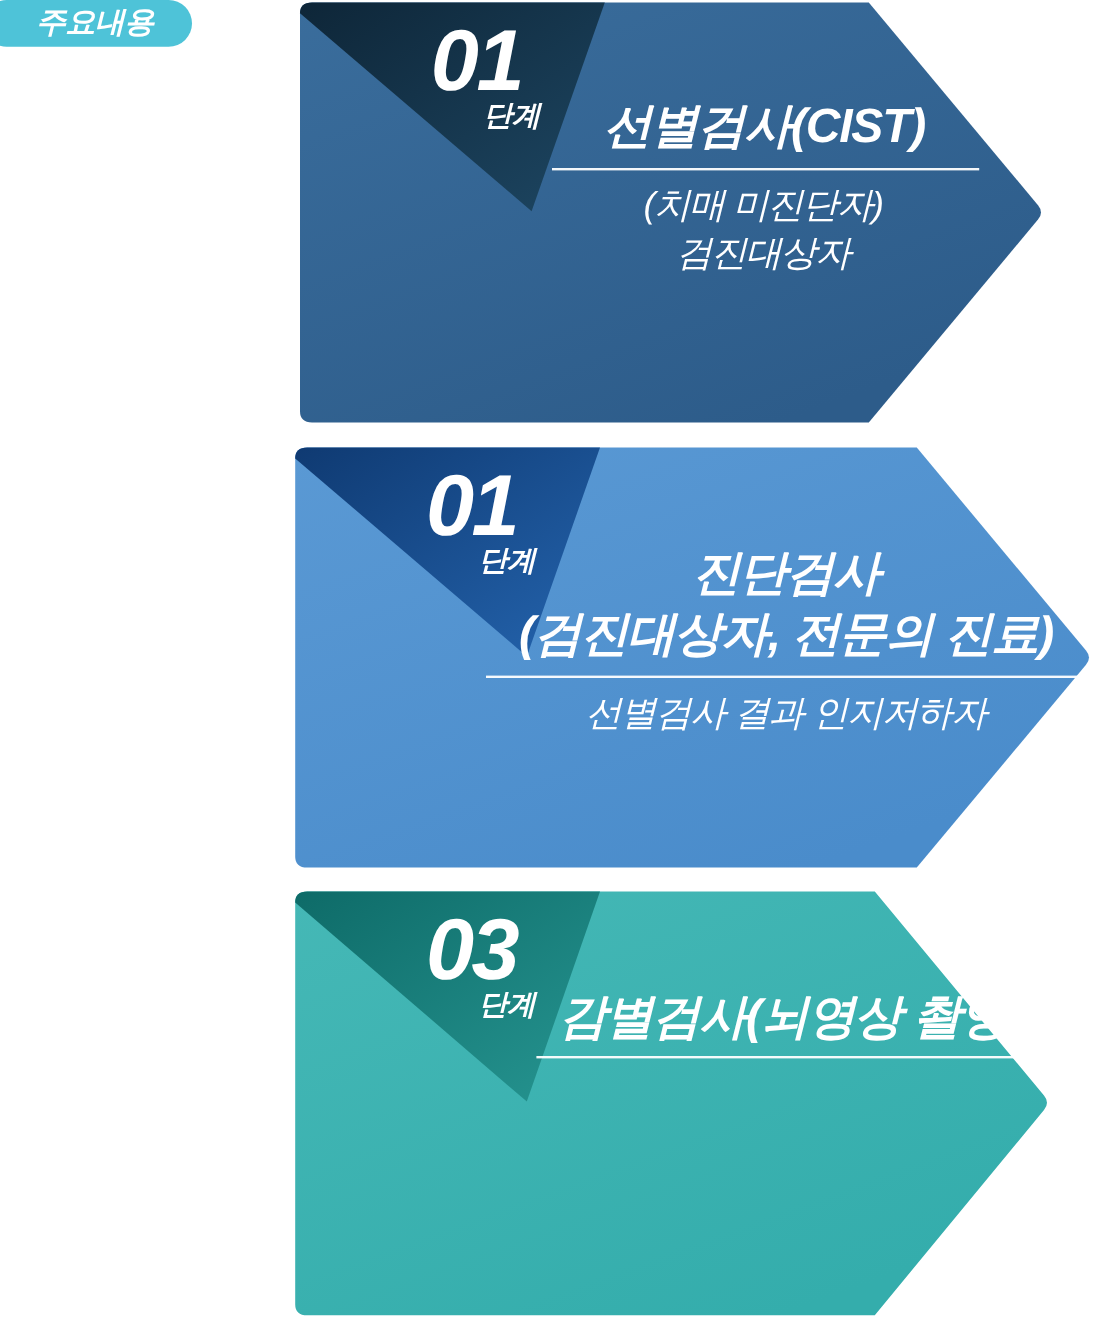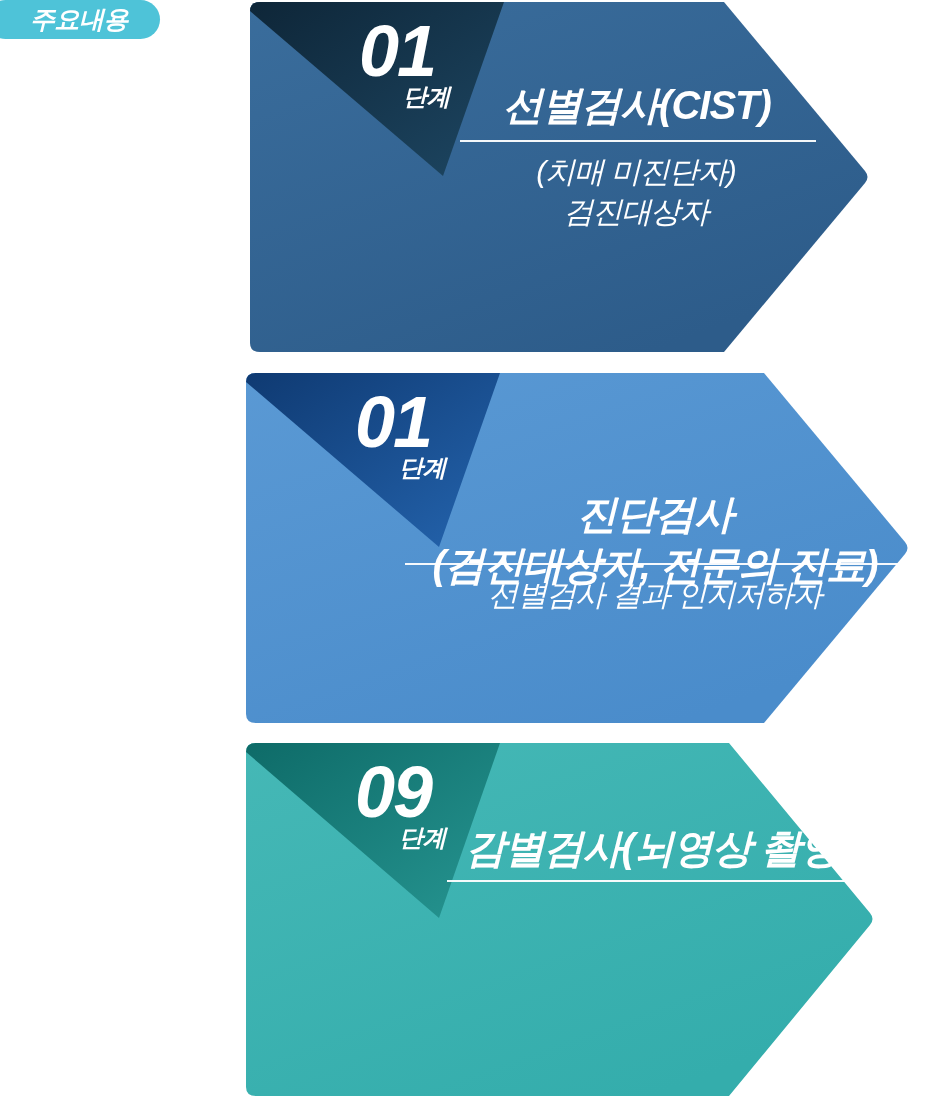--- a/index.html
+++ b/index.html
@@ -173,21 +173,21 @@
       </defs>
       <path d="M 244 2 L 752 2 L 893 171 Q 898 177 893 183 L 752 352 L 244 352 Q 234 352 234 343 L 234 11 Q 234 2 244 2 Z" fill="url(#bodyGrad1)"></path>
       <path d="M 234 11 Q 234 2 244 2 L 488 2 L 427 176 Z" fill="url(#tagGrad1)"></path>
     </svg>
 
     <div class="step-num-wrap" style="left: 326px; top: 18px; width: 110px; color: rgb(255, 255, 255);">
       <span class="step-num">01</span>
       <span class="step-num-unit">단계</span>
     </div>
 
-    <div class="title-block" style="left: 393px; top: 82px; width: 500px; color: rgb(255, 255, 255); margin-top: 36px;">
+    <div class="title-block" style="left: 393px; top: 82px; width: 500px; color: rgb(255, 255, 255);">
       <div class="title-line">진단검사</div>
       <div class="title-line">(검진대상자, 전문의 진료)</div>
     </div>
 
     <div class="divider" style="left: 393px; top: 192px; width: 500px; background: rgb(255, 255, 255);"></div>
 
     <div class="desc-block" style="left: 393px; top: 204px; width: 500px; color: rgb(255, 255, 255);">
       <div class="desc-line">선별검사 결과 인지저하자</div>
     </div>
   </div>
@@ -202,21 +202,21 @@
         <linearGradient id="bodyGrad2" x1="0" y1="0" x2="0.65" y2="1">
           <stop offset="0%" stop-color="#45B8B6"></stop>
           <stop offset="100%" stop-color="#34ADAC"></stop>
         </linearGradient>
       </defs>
       <path d="M 244 2 L 717 2 L 858 172 Q 863 178 858 184 L 717 355 L 244 355 Q 234 355 234 346 L 234 11 Q 234 2 244 2 Z" fill="url(#bodyGrad2)"></path>
       <path d="M 234 11 Q 234 2 244 2 L 488 2 L 427 177 Z" fill="url(#tagGrad2)"></path>
     </svg>
 
     <div class="step-num-wrap" style="left: 326px; top: 18px; width: 110px; color: rgb(255, 255, 255);">
-      <span class="step-num">09</span>
+      <span class="step-num">03</span>
       <span class="step-num-unit">단계</span>
     </div>
 
     <div class="title-block" style="left: 435px; top: 82px; width: 423px; color: rgb(255, 255, 255);">
       <div class="title-line">감별검사(뇌영상 촬영)</div>
     </div>
 
     <div class="divider" style="left: 435px; top: 139px; width: 423px; background: rgb(255, 255, 255);"></div>
 
   </div>

